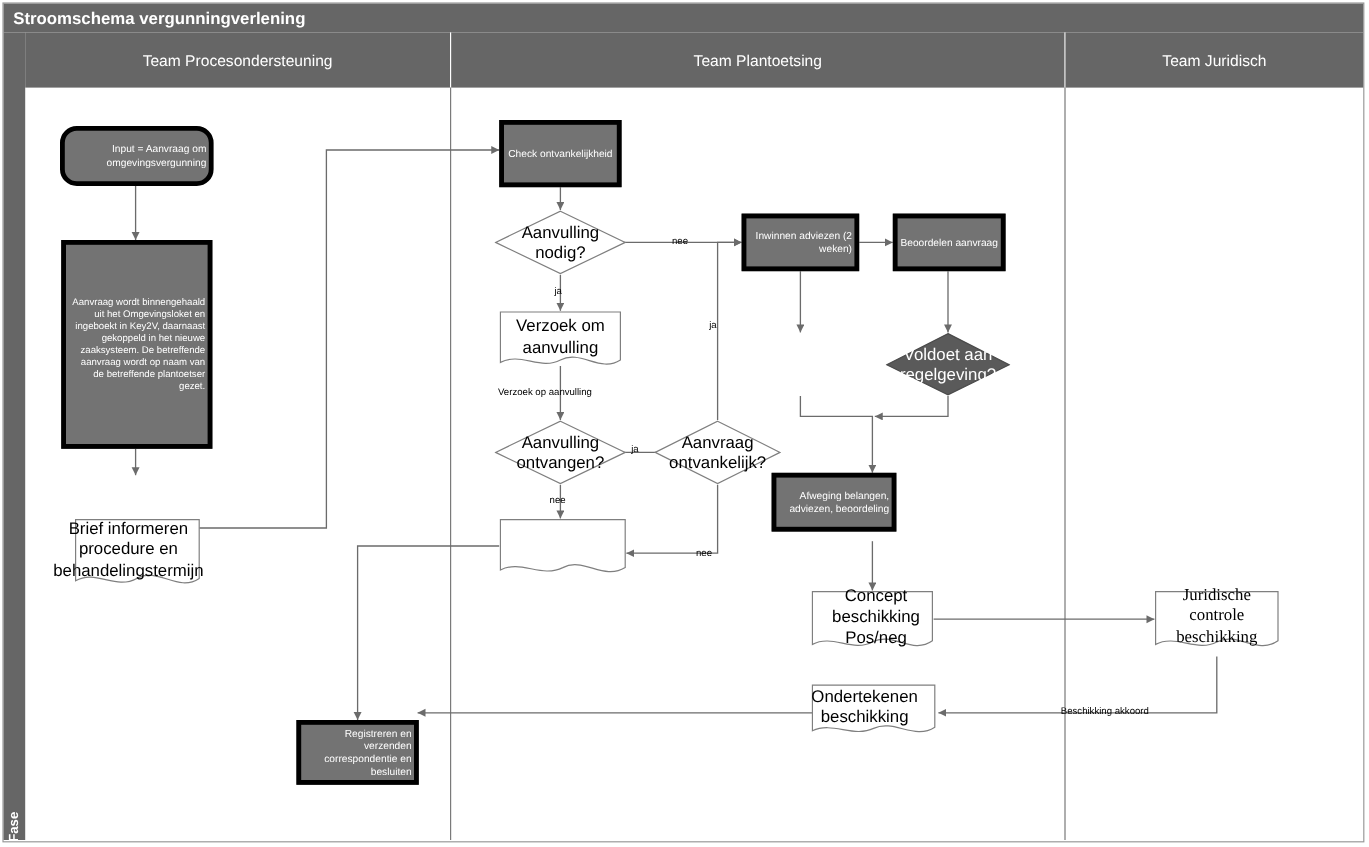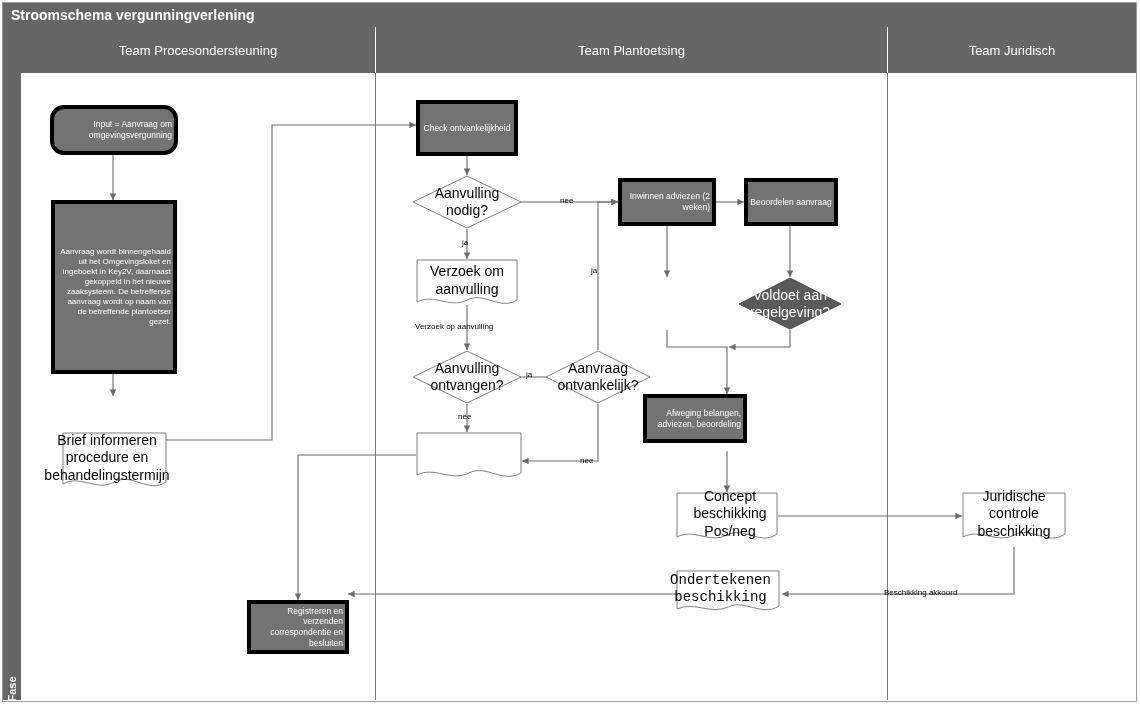--- a/index.html
+++ b/index.html
@@ -316,27 +316,27 @@
 
   <div class="node proc-dark" style="left:643px; top:394px; width:104px; height:49px;">Afweging belangen, adviezen, beoordeling</div>
 
   <div class="doc-wrap" style="left:676px; top:492px; width:108px; height:55px;">
     <svg width="102" height="55" viewBox="0 0 102 55">
       <path d="M1,1 L101,1 L101,42 C84,54 68,34 51,43 C34,52 18,36 1,45 Z" fill="#ffffff" stroke="#7f7f7f" stroke-width="1"></path>
     </svg>
     <div class="doc-label" style="height:44px;">Concept beschikking Pos/neg</div>
   </div>
 
-  <div class="doc-wrap" style="left:676px; top:570px; width:89px; height:48px;font-family:Liberation Mono, monospace;">
+  <div class="doc-wrap" style="left:676px; top:570px; width:89px; height:48px;">
     <svg width="104" height="48" viewBox="0 0 104 48">
       <path d="M1,1 L103,1 L103,36 C86,47 69,29 52,37 C35,45 18,31 1,39 Z" fill="#ffffff" stroke="#7f7f7f" stroke-width="1"></path>
     </svg>
     <div class="doc-label" style="height:38px;">Ondertekenen beschikking</div>
   </div>
 
   <div class="doc-wrap" style="left:962px; top:492px; width:104px; height:55px;">
     <svg width="104" height="55" viewBox="0 0 104 55">
       <path d="M1,1 L103,1 L103,42 C86,54 69,34 52,43 C35,52 18,36 1,45 Z" fill="#ffffff" stroke="#7f7f7f" stroke-width="1"></path>
     </svg>
-    <div class="doc-label" style="height:44px;">Juridische controle beschikking</div>
+    <div class="doc-label" style="height:44px;font-family:Liberation Serif, serif;">Juridische controle beschikking</div>
   </div>
 
 </div>
 
 </body></html>

